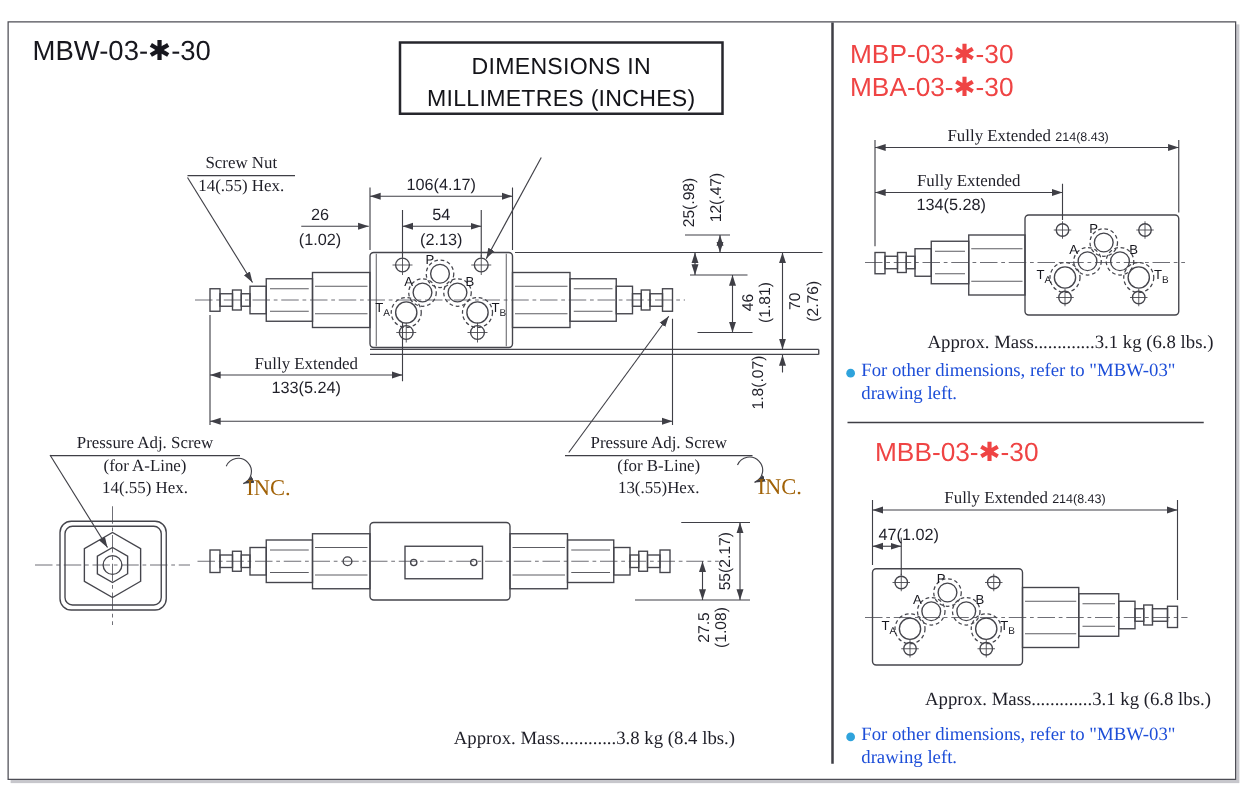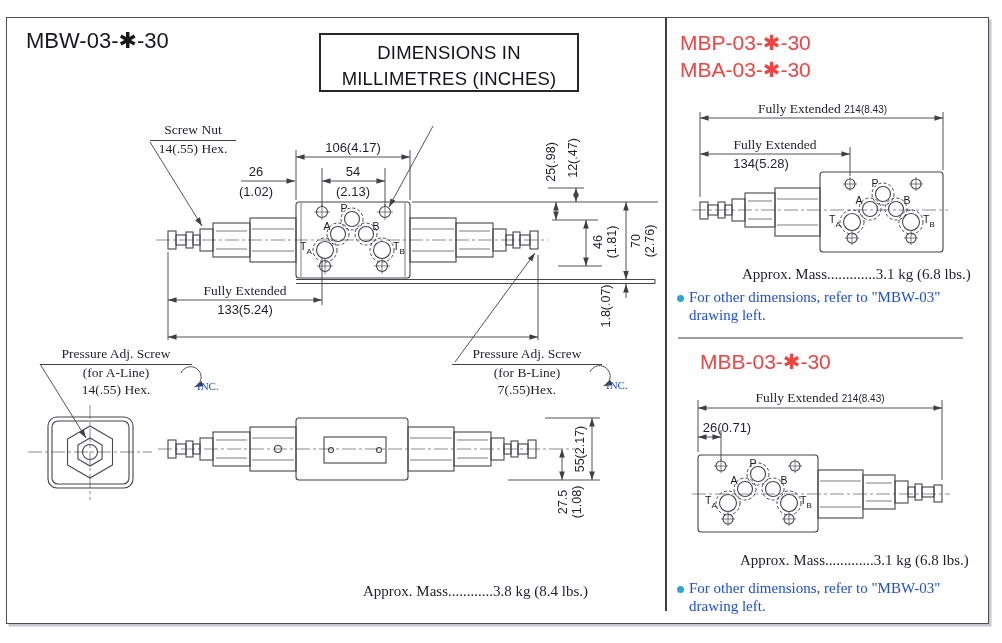--- a/index.html
+++ b/index.html
@@ -24,21 +24,21 @@
         transform:translate(-50%,-50%) rotate(-90deg);}
   .felabel{font-size:13.5px;text-align:center;white-space:nowrap;}
   .femix{font-size:13.5px;text-align:center;white-space:nowrap;}
   .femix .num{font-family:"Liberation Sans",sans-serif;font-size:10px;}
   .port{font-family:"Liberation Sans",sans-serif;font-size:10.5px;color:#17171e;
         transform:translate(-50%,-50%);white-space:nowrap;}
   .port sub{font-size:8px;}
   .mass{font-size:15px;white-space:nowrap;color:#1f1f28;}
   .note{font-size:15px;white-space:nowrap;color:#1d4ed8;}
   .bullet{width:7px;height:7px;border-radius:50%;}
-  .inc{font-size:11px;color:#1d4ed8;}
+  .inc{font-size:18px;color:#a16207;}
   .ln{stroke:#45454c;fill:none;stroke-width:1.1;}
   .lnt{stroke:#45454c;fill:none;stroke-width:.7;}
   .dc{stroke:#45454c;fill:none;stroke-width:1;stroke-dasharray:3 2.2;}
   .cl{stroke:#5a5a62;fill:none;stroke-width:.7;stroke-dasharray:14 3 3 3;}
   .dl{stroke:#3f3f46;fill:none;stroke-width:.9;}
   .sect{stroke:#3f3f46;stroke-width:1.2;}
 </style>
 </head>
 <body>
 
@@ -371,21 +371,21 @@
   <div class="abs callout" style="left:40px;top:346px;width:152px;">
     <div class="ul">Pressure Adj. Screw</div>
     <div>(for A-Line)</div>
     <div>14(.55) Hex.</div>
   </div>
   <div class="abs inc" style="left:197px;top:380px;">INC.</div>
 
   <div class="abs callout" style="left:452px;top:346px;width:150px;">
     <div class="ul">Pressure Adj. Screw</div>
     <div>(for B-Line)</div>
-    <div>7(.55)Hex.</div>
+    <div>13(.55)Hex.</div>
   </div>
   <div class="abs inc" style="left:606px;top:379px;">INC.</div>
 
   <div class="abs vdim" style="left:580px;top:449px;">55(2.17)</div>
   <div class="abs vdim" style="left:570px;top:502px;">
     <div>27.5</div>
     <div>(1.08)</div>
   </div>
 
   <div class="abs port" style="left:344px;top:208px;">P</div>
@@ -416,21 +416,21 @@
   <div class="abs bullet" style="left:677px;top:295px;background:#2fa3dc;"></div>
   <div class="abs note" style="left:689px;top:289px;">For other dimensions, refer to "MBW-03"</div>
   <div class="abs note" style="left:689px;top:307px;">drawing  left.</div>
 
   <div class="abs title-sm" style="left:680px;top:350px;margin-left:20px;">MBB-03-✱-30</div>
 
   <div class="abs femix" style="left:700px;top:390px;width:240px;">
     <span>Fully Extended</span>
     <span class="num">214(8.43)</span>
   </div>
-  <div class="abs dim" style="left:699px;top:420px;width:56px;">26(0.71)</div>
+  <div class="abs dim" style="left:699px;top:420px;width:56px;">47(1.02)</div>
 
   <div class="abs port" style="left:753px;top:463px;">P</div>
   <div class="abs port" style="left:734px;top:480px;">A</div>
   <div class="abs port" style="left:784px;top:480px;">B</div>
   <div class="abs port" style="left:711px;top:502px;"><span>T</span><sub>A</sub></div>
   <div class="abs port" style="left:806px;top:502px;"><span>T</span><sub>B</sub></div>
 
   <div class="abs mass" style="left:740px;top:552px;">Approx. Mass.............3.1 kg (6.8 lbs.)</div>
   <div class="abs bullet" style="left:677px;top:586px;background:#2fa3dc;"></div>
   <div class="abs note" style="left:689px;top:580px;">For other dimensions, refer to "MBW-03"</div>

